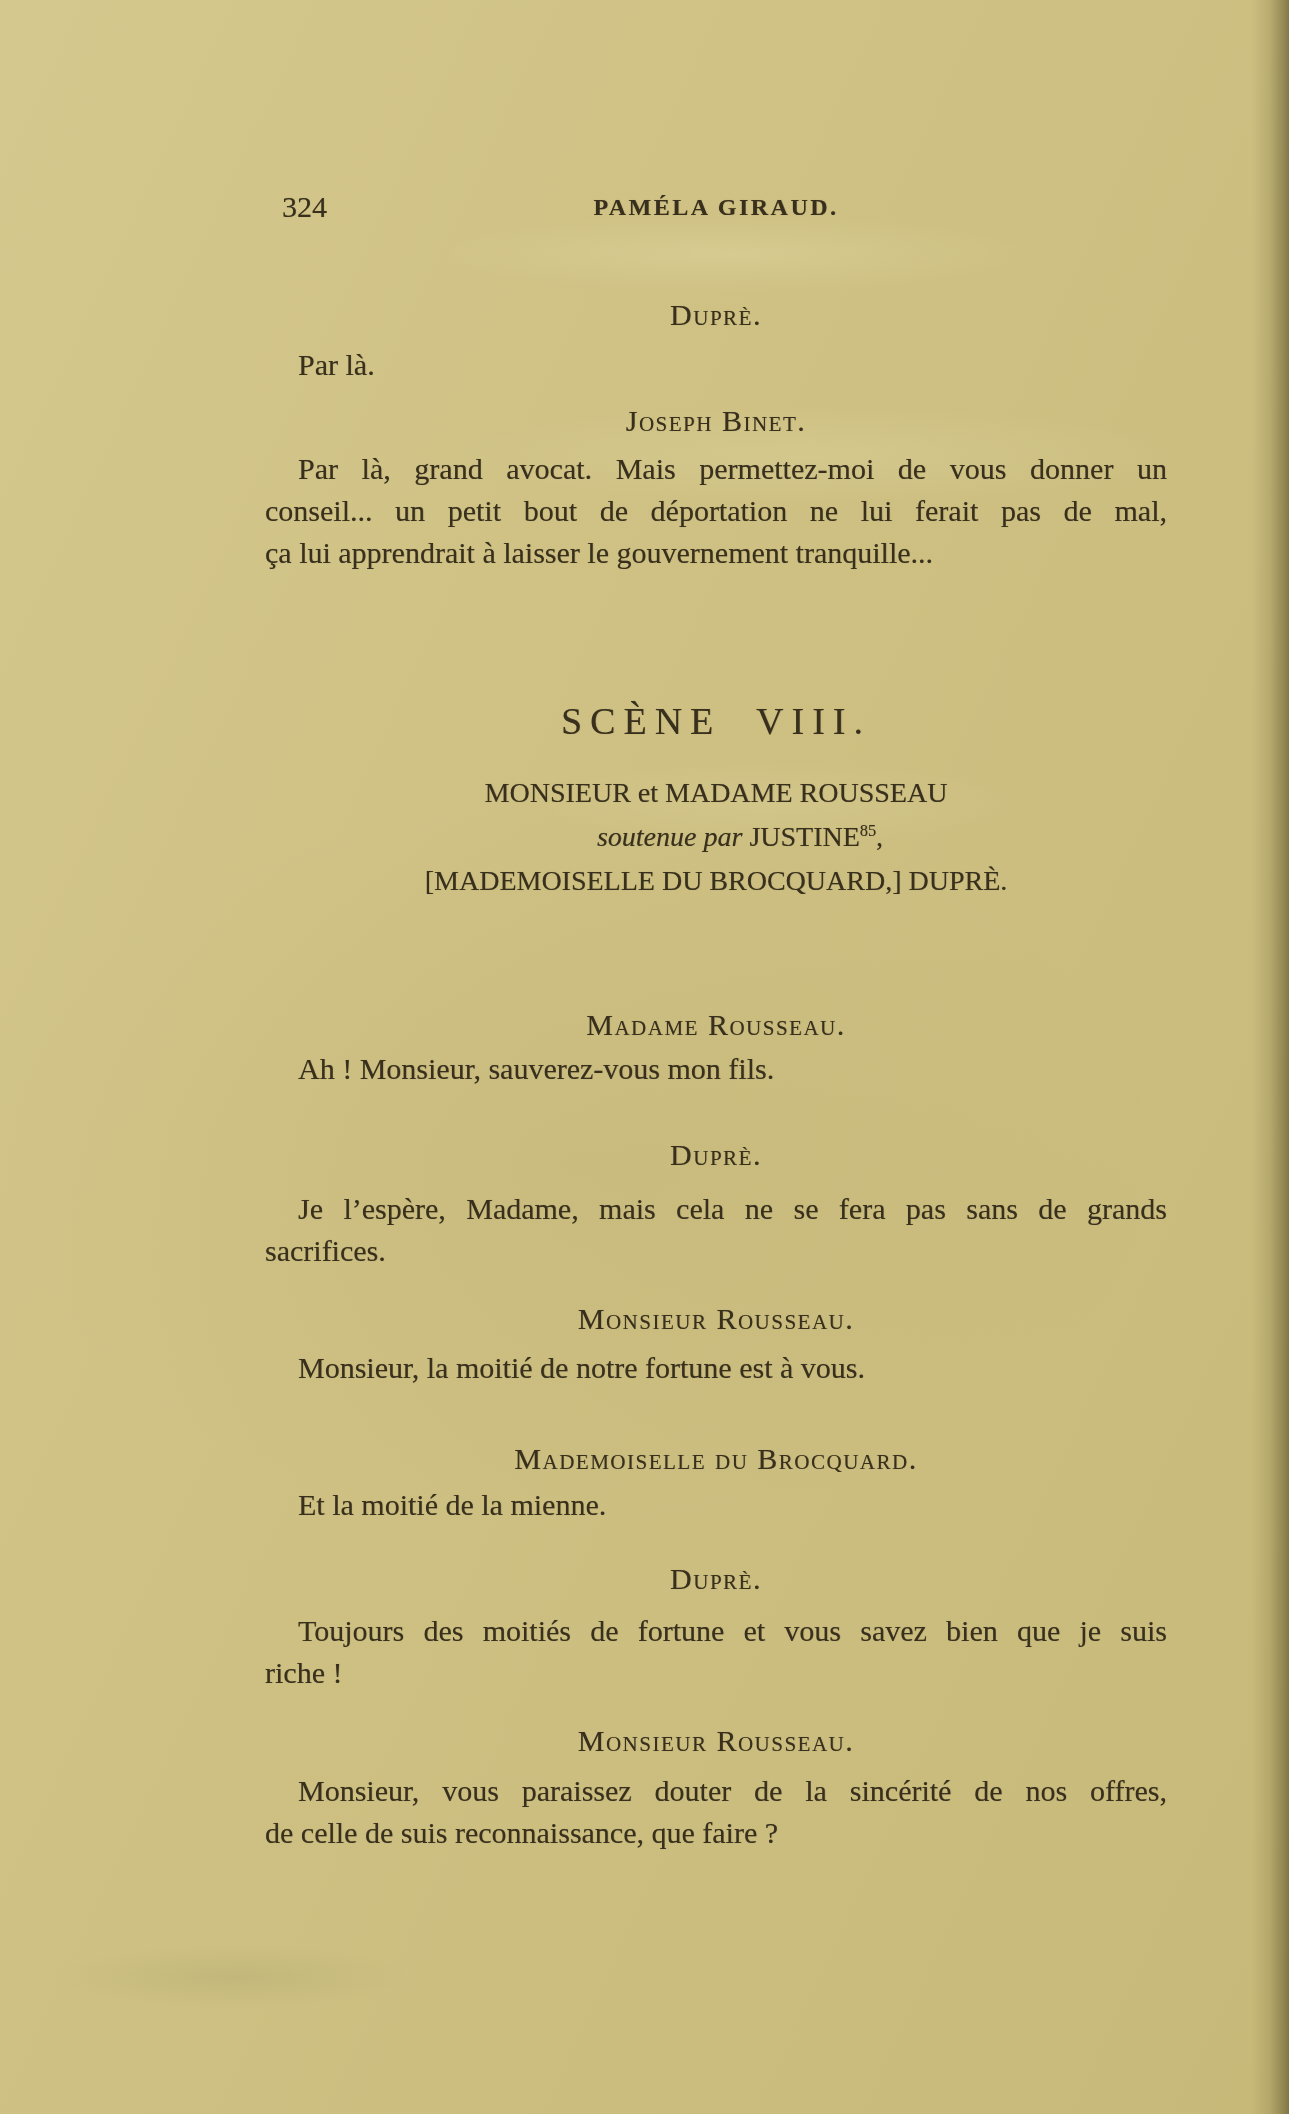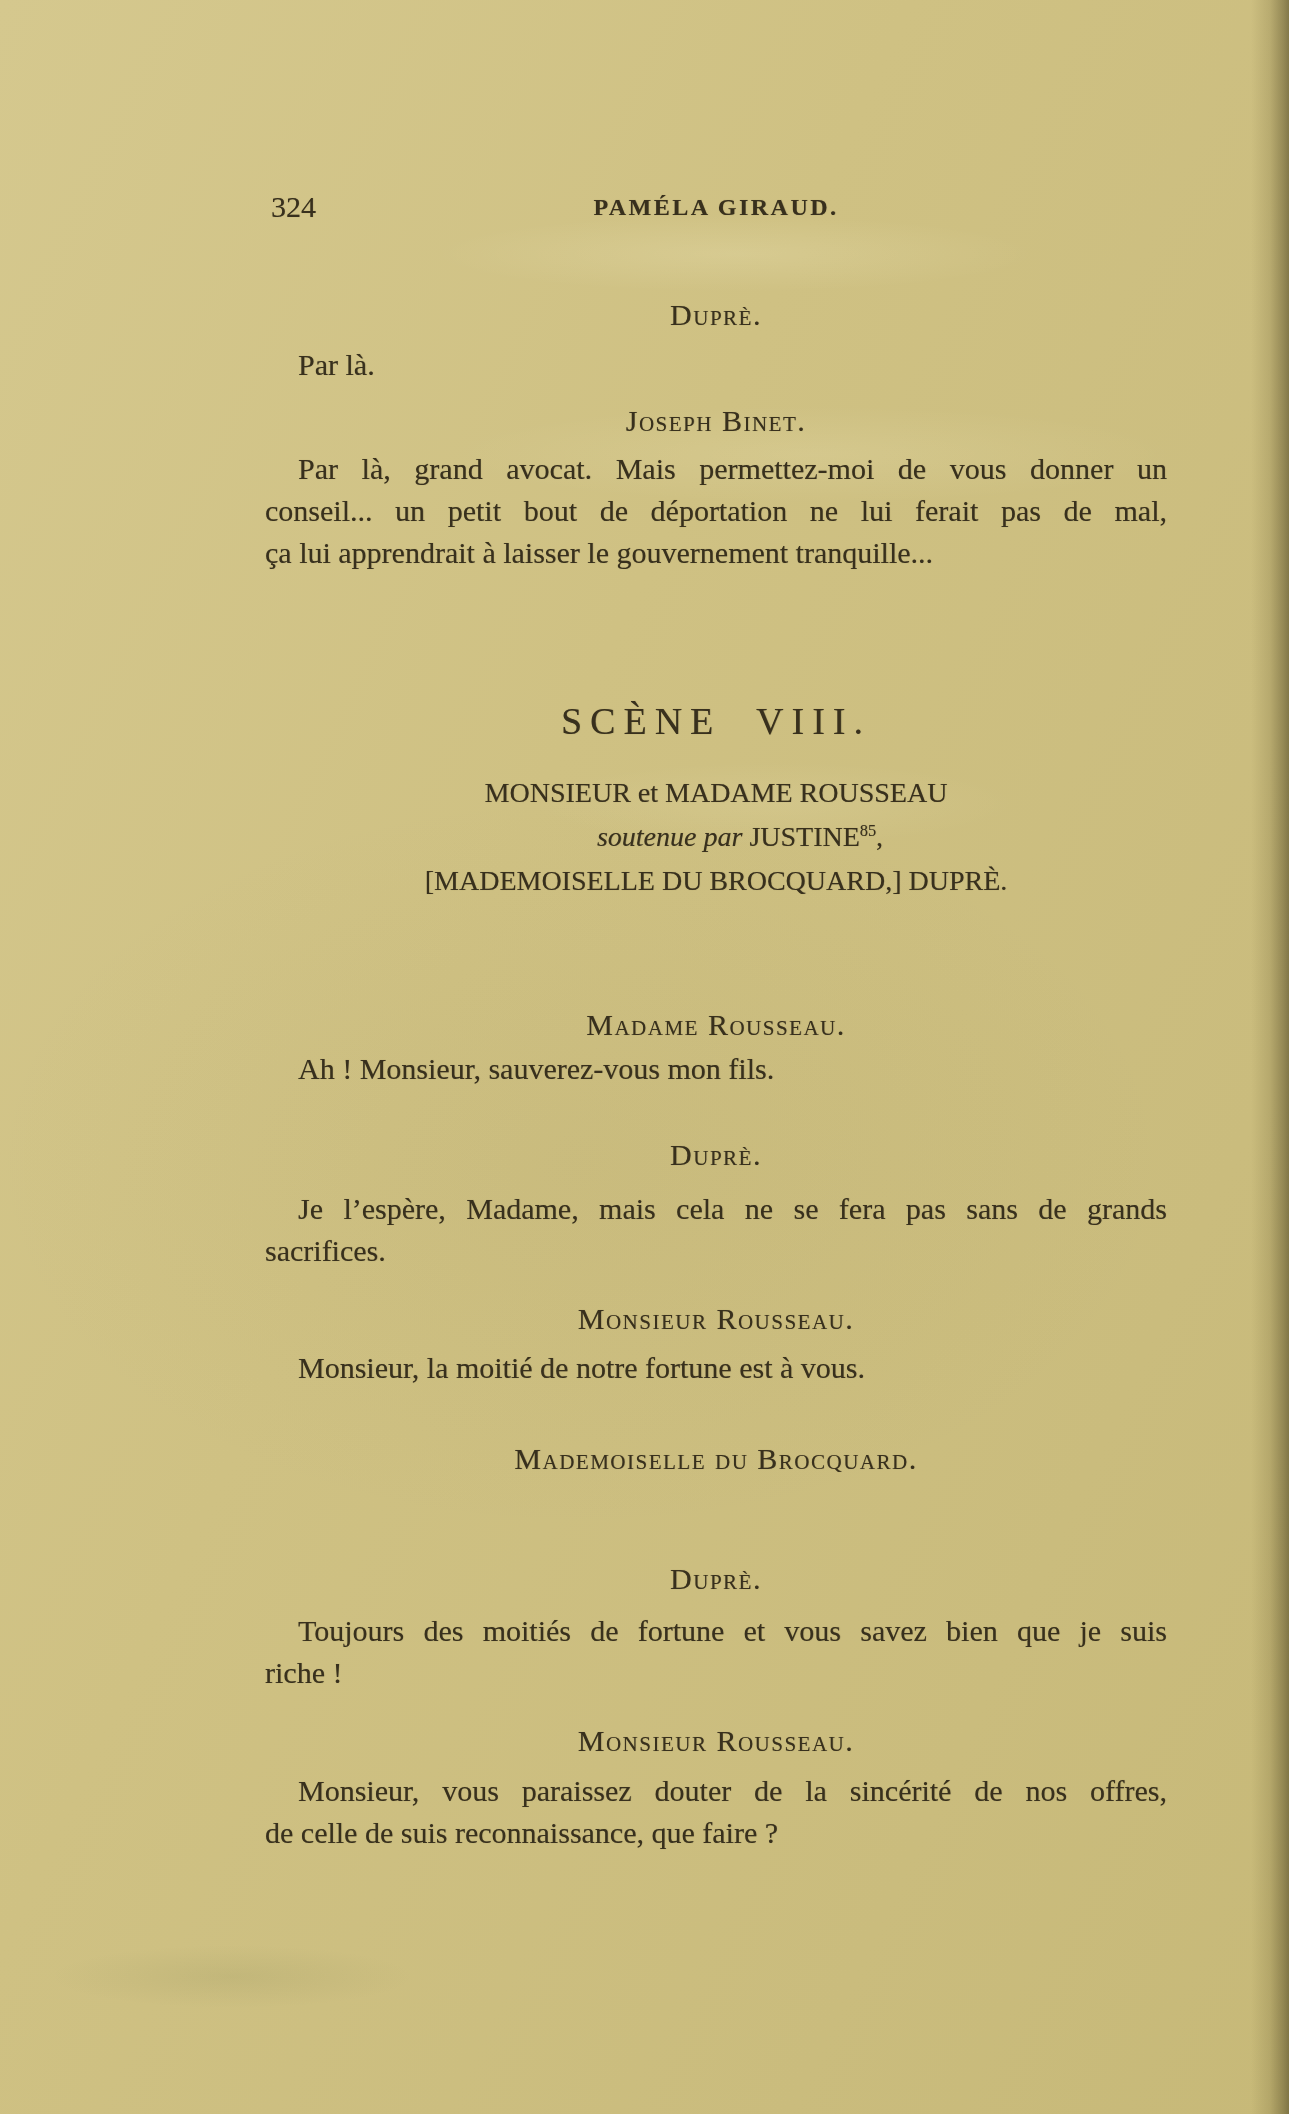--- a/index.html
+++ b/index.html
@@ -25,21 +25,21 @@
   .gutter-shadow {
     position: absolute; top: 0; right: 0; width: 38px; height: 100%; pointer-events: none;
     background: linear-gradient(to right,
       rgba(77,67,25,0) 0%, rgba(77,67,25,0.16) 50%,
       rgba(60,52,18,0.38) 85%, rgba(50,43,14,0.48) 100%);
   }
   .col { position: absolute; left: 265px; width: 902px; }
   .ink { text-shadow: 0.3px 0.3px 0.7px rgba(56,48,29,0.45); }
 
   .header-row { top: 186px; height: 42px; line-height: 42px; }
-  .page-number { position: absolute; left: 6px; top: 0; font-size: 30px; }
+  .page-number { position: absolute; left: 17px; top: 0; font-size: 30px; }
   .running-title {
     text-align: center; font-size: 24px; font-weight: bold;
     letter-spacing: 2.5px; line-height: 42px;
   }
 
   .speaker {
     text-align: center; font-variant: small-caps;
     font-size: 30px; line-height: 42px; letter-spacing: 1.5px; margin-top: 32px;
   }
   .dialogue { font-size: 30px; line-height: 42px; }
@@ -92,20 +92,21 @@
   <div class="col speaker ink" style="top:1102px">Duprè.</div>
   <div class="col dialogue ink" style="top:1160px">
     <div class="jline indent">Je l’espère, Madame, mais cela ne se fera pas sans de grands</div>
     <div>sacrifices.</div>
   </div>
 
   <div class="col speaker ink" style="top:1266px">Monsieur Rousseau.</div>
   <div class="col dialogue indent ink" style="top:1319px">Monsieur, la moitié de notre fortune est à vous.</div>
 
   <div class="col speaker ink" style="top:1406px">Mademoiselle du Brocquard.</div>
+  <div class="col dialogue indent ink" style="top:1456px">Et la moitié de la mienne.</div>
 
   <div class="col speaker ink" style="top:1526px">Duprè.</div>
   <div class="col dialogue ink" style="top:1582px">
     <div class="jline indent">Toujours des moitiés de fortune et vous savez bien que je suis</div>
     <div>riche !</div>
   </div>
 
   <div class="col speaker ink" style="top:1688px">Monsieur Rousseau.</div>
   <div class="col dialogue ink" style="top:1742px">
     <div class="jline indent">Monsieur, vous paraissez douter de la sincérité de nos offres,</div>

